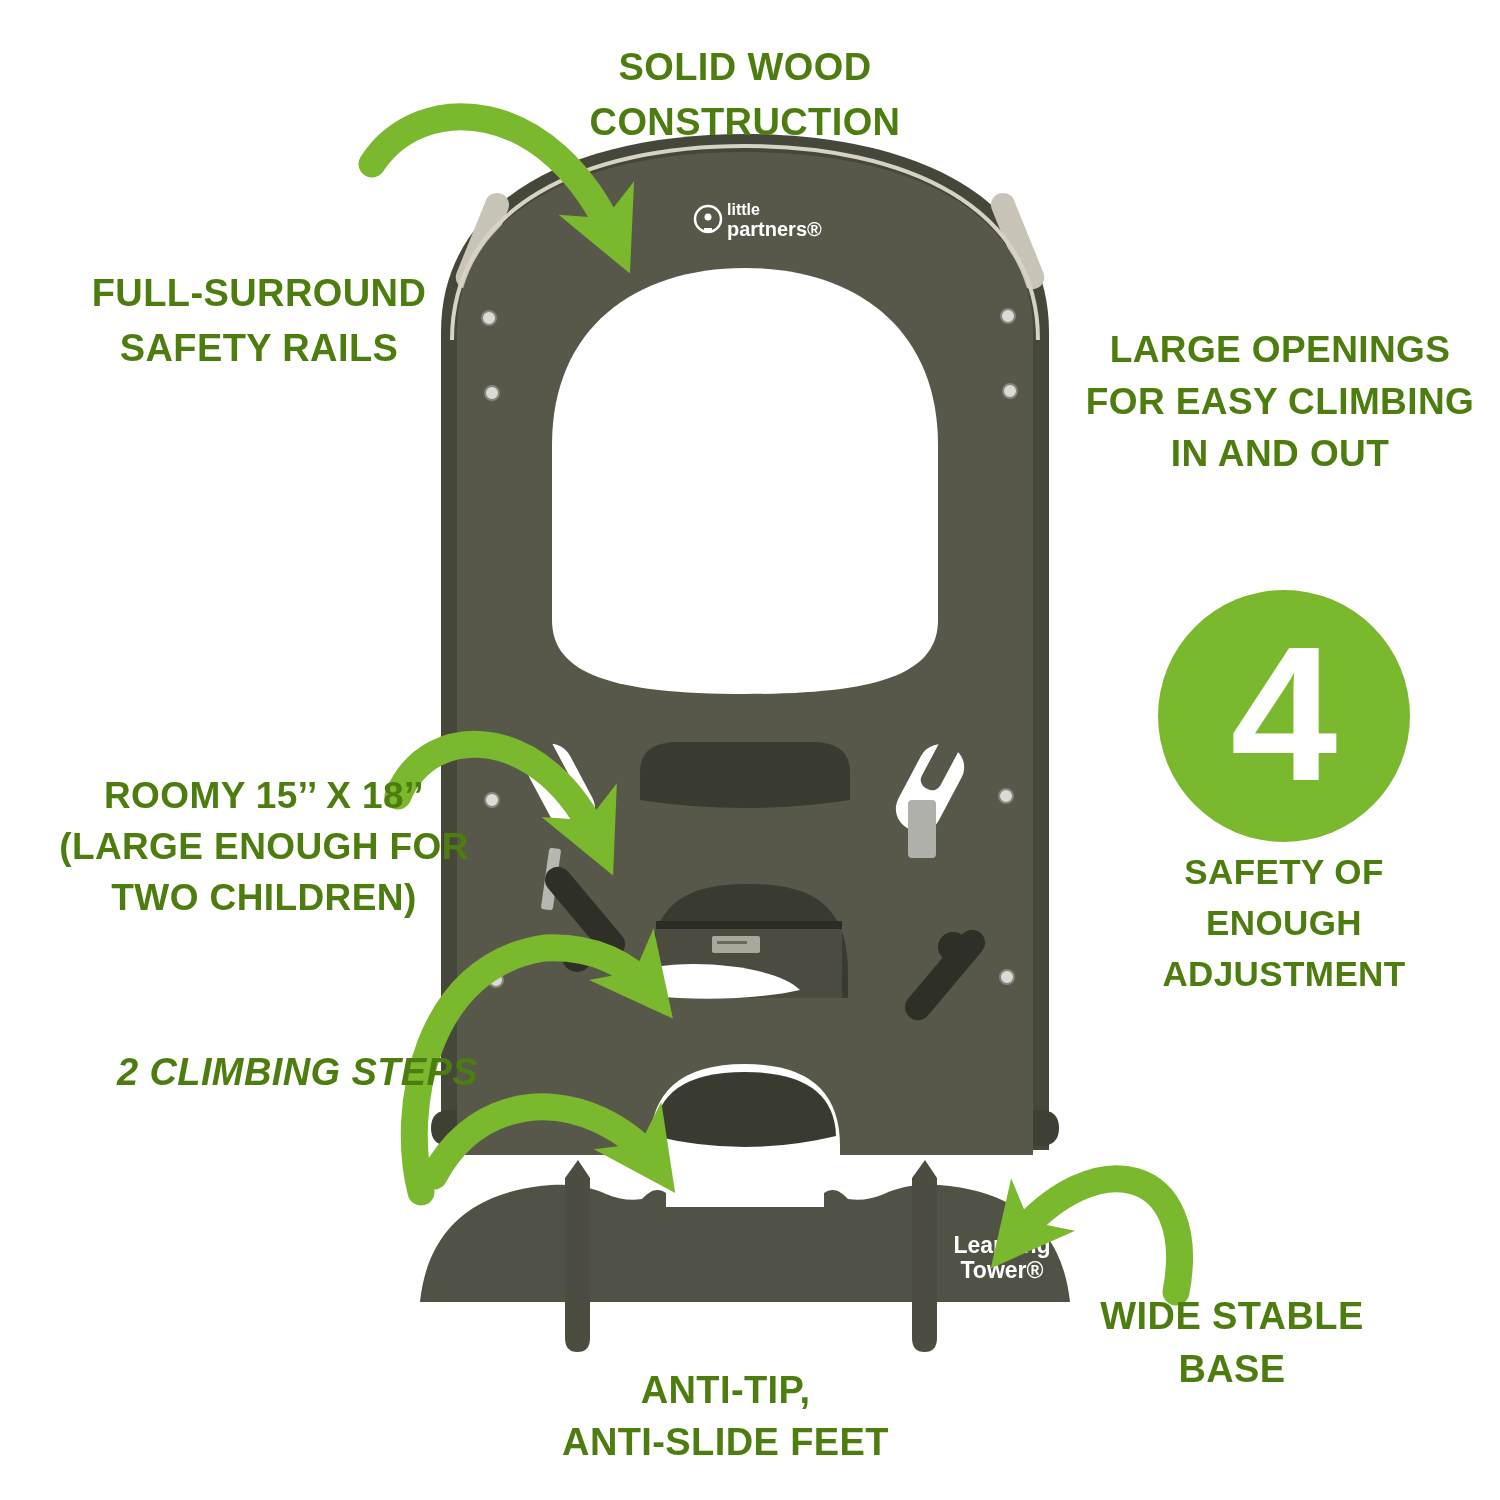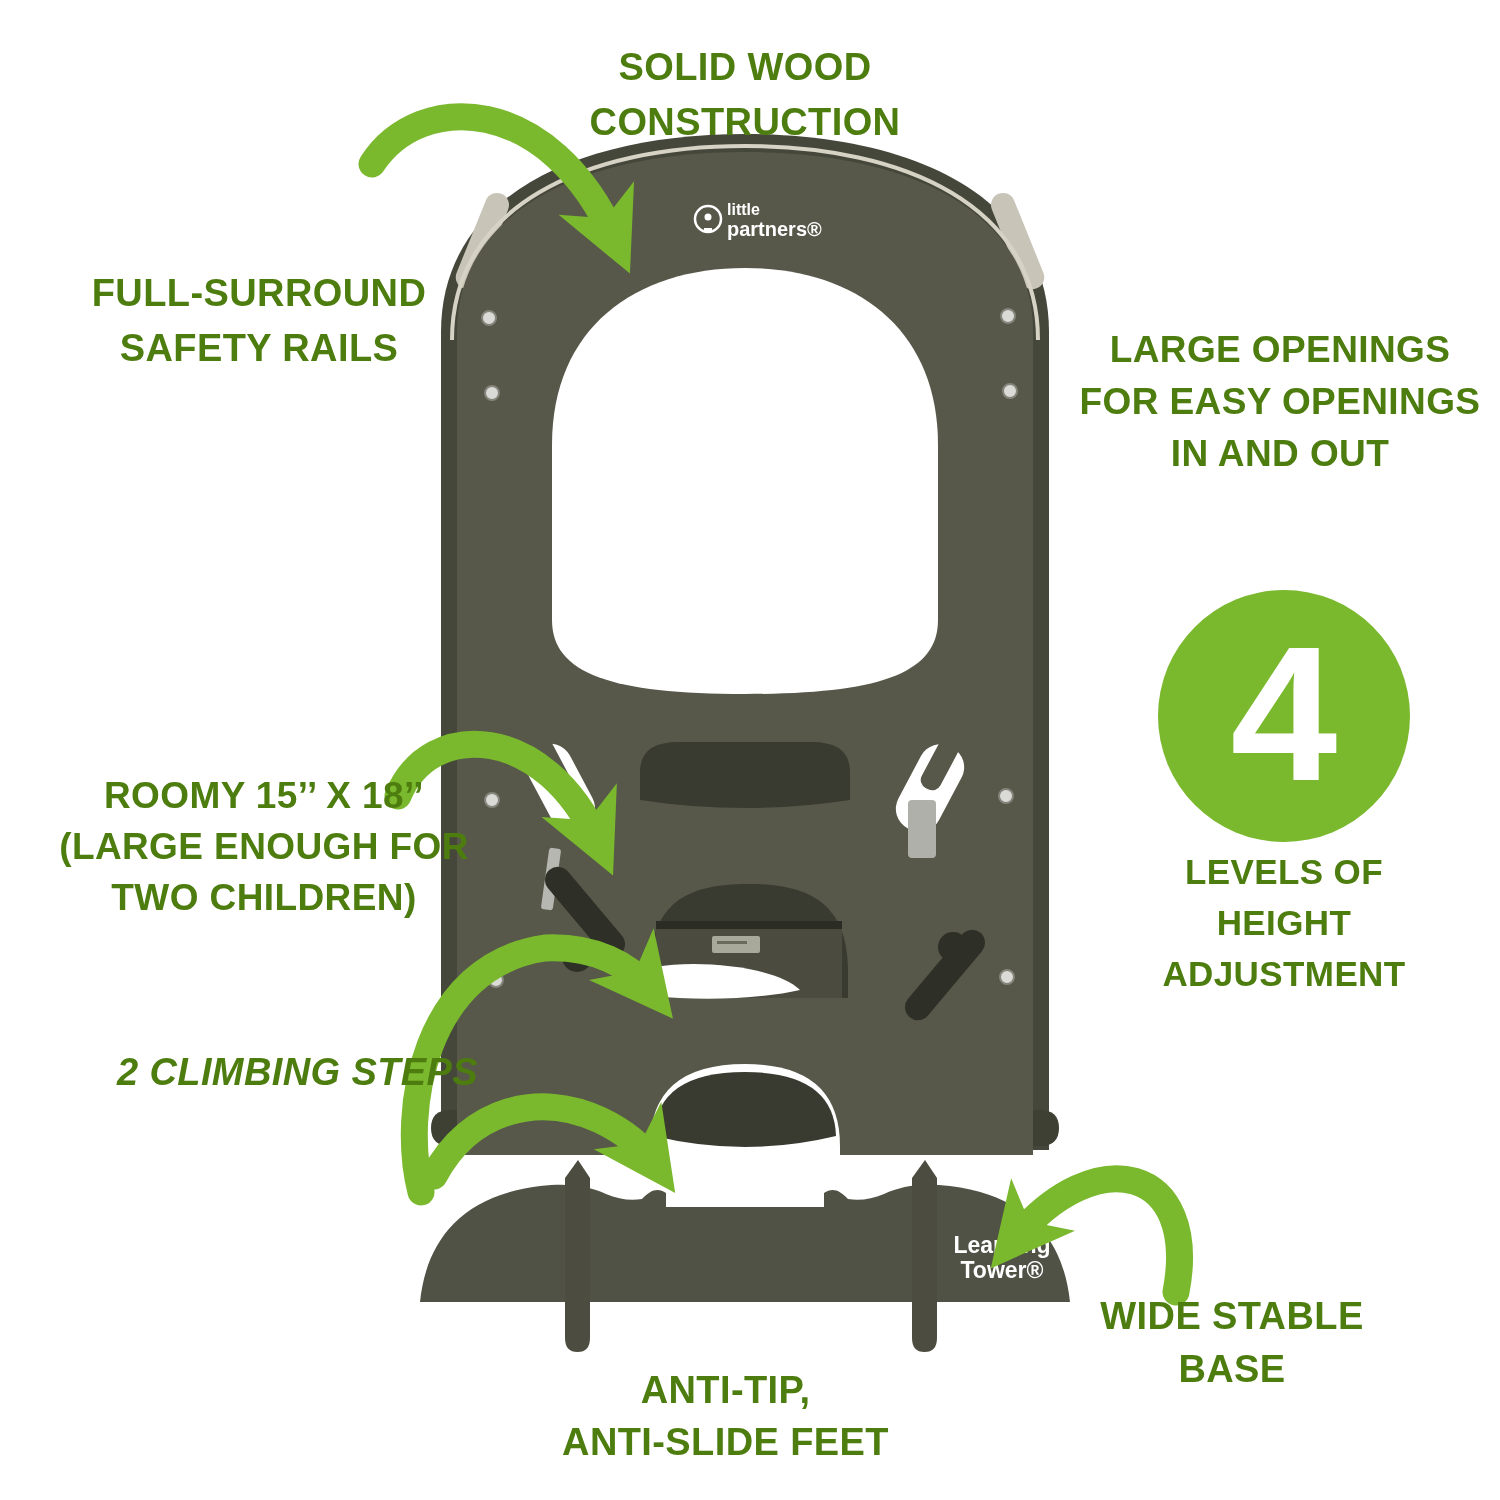--- a/index.html
+++ b/index.html
@@ -142,21 +142,21 @@
     <div class="cl">CONSTRUCTION</div>
   </div>
 
   <div class="callout co-rails">
     <div class="cl">FULL-SURROUND</div>
     <div class="cl">SAFETY RAILS</div>
   </div>
 
   <div class="callout co-open">
     <div class="cl">LARGE OPENINGS</div>
-    <div class="cl">FOR EASY OPENINGS</div>
+    <div class="cl">FOR EASY CLIMBING</div>
     <div class="cl">IN AND OUT</div>
   </div>
 
   <div class="callout co-platform">
     <div class="cl">ROOMY 15’’ X 18’’</div>
     <div class="cl">(LARGE ENOUGH FOR</div>
     <div class="cl">TWO CHILDREN)</div>
   </div>
 
   <div class="callout co-steps">
@@ -170,18 +170,18 @@
 
   <div class="callout co-feet">
     <div class="cl">ANTI-TIP,</div>
     <div class="cl">ANTI-SLIDE FEET</div>
   </div>
 
   <div class="badge">
     <span>4</span>
   </div>
   <div class="callout badge-label">
-    <div class="cl">LEVELS OF</div>
-    <div class="cl">HEIGHT</div>
+    <div class="cl">SAFETY OF</div>
+    <div class="cl">ENOUGH</div>
     <div class="cl">ADJUSTMENT</div>
   </div>
 
 </div>
 
 </body></html>

